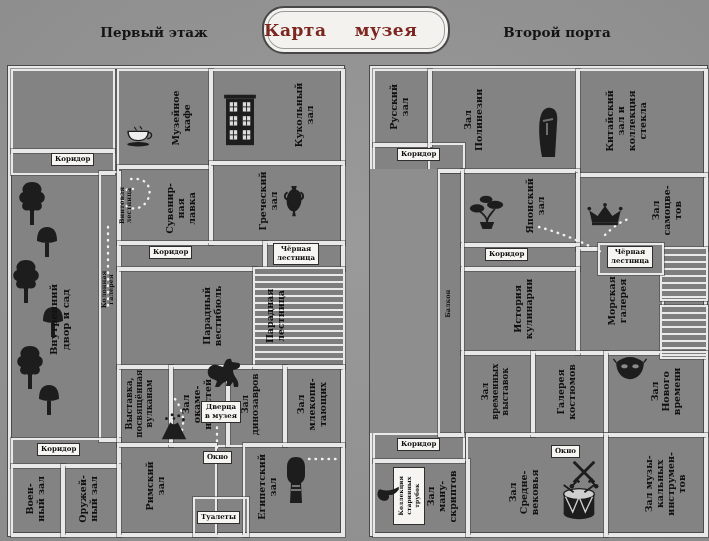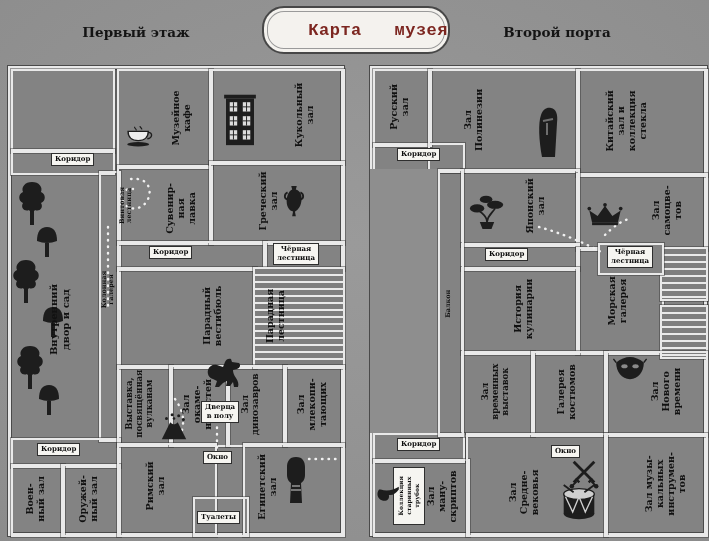--- a/index.html
+++ b/index.html
@@ -1,22 +1,22 @@
 <!DOCTYPE html>
 <html><head>
 <meta charset="utf-8">
 <style>
   html,body{margin:0;padding:0;}
   body{width:709px;height:541px;font-family:"DejaVu Serif","Liberation Serif",serif;}
   .stage{position:relative;width:709px;height:541px;overflow:hidden;
     background:radial-gradient(120% 120% at 50% 45%, #9a9a9a 0%, #8e8e8e 55%, #7d7d7d 100%);}
   .fl{position:absolute;top:24px;width:170px;text-align:center;font-weight:700;font-size:13.5px;color:#141414;}
   .plate{position:absolute;left:262px;top:6px;width:184px;height:44px;background:#f4f2ee;
-    border:2px solid #474747;border-radius:22px;display:flex;align-items:center;justify-content:flex-end;
-    box-shadow:inset 0 0 0 3px #f4f2ee, inset 0 0 0 4px #9a9a9a;font-family:Liberation Mono, monospace;}
+    border:2px solid #474747;border-radius:22px;display:flex;align-items:center;justify-content:flex-start;
+    box-shadow:inset 0 0 0 3px #f4f2ee, inset 0 0 0 4px #9a9a9a;}
   .plate span{font-weight:700;font-size:17px;color:#7c2620;letter-spacing:.5px;word-spacing:22px;white-space:nowrap;}
   .plan{position:absolute;background:#838383;border:3px solid #e9e9e9;
     box-shadow:0 0 0 1px #4a4a4a, inset 0 0 0 1px #4a4a4a;}
   .room{position:absolute;border:2px solid #e9e9e9;box-shadow:0 0 0 1px rgba(50,50,50,.45);}
   .stairs-fill{background:repeating-linear-gradient(to bottom,#7e7e7e 0 5px,#e9e9e9 5px 7px);}
   .void{position:absolute;z-index:2;background:#8e8e8e;}
   .lab{position:absolute;display:flex;align-items:center;justify-content:center;z-index:4;
     font-weight:700;font-size:9.5px;line-height:1.15;color:#111;text-align:center;}
   .lab span{display:block;width:max-content;white-space:pre-line;}
   .v span{transform:rotate(-90deg);}
@@ -27,21 +27,21 @@
   .tagv span{transform:rotate(-90deg);display:block;width:max-content;font-size:6px;line-height:1.3;white-space:pre-line;}
   .icon{position:absolute;z-index:6;}
   .plant{z-index:2;}
   .trail{position:absolute;left:0;top:0;z-index:3;pointer-events:none;}
 </style>
 </head>
 <body>
 
 <div class="stage">
 
-  <div class="fl" style="left:51px"><span>Первый этаж</span></div>
+  <div class="fl" style="left:69px"><span>Первый этаж</span></div>
   <div class="plate">
     <span>Карта музея</span>
   </div>
   <div class="fl" style="left:472px"><span>Второй порта</span></div>
 
   <div class="plan" style="left:8px;top:66px;width:330px;height:464px">
 
     <div class="room" style="left:0;top:0;width:100px;height:80px"></div>
     <div class="room" style="left:0;top:80px;width:100px;height:22px"></div>
     <div class="room" style="left:88px;top:102px;width:18px;height:267px"></div>
@@ -122,21 +122,21 @@
 нелостей</span>
       </div>
     <div class="lab v" style="left:222px;top:298px;width:36px;height:74px;font-size:9px">
         <span>Зал динозавров</span>
       </div>
     <div class="lab v" style="left:278px;top:298px;width:46px;height:74px">
         <span>Зал млекопи-
 тающих</span>
       </div>
     <div class="tag" style="left:190px;top:332px">Дверца
-в полу</div>
+в музея</div>
     <div class="tag" style="left:192px;top:382px">Окно</div>
     <div class="lab v" style="left:124px;top:382px;width:42px;height:70px">
         <span>Римский
 зал</span>
       </div>
     <div class="tag" style="left:186px;top:442px">Туалеты</div>
     <div class="lab v" style="left:236px;top:380px;width:42px;height:76px">
         <span>Египетский
 зал</span>
       </div>

